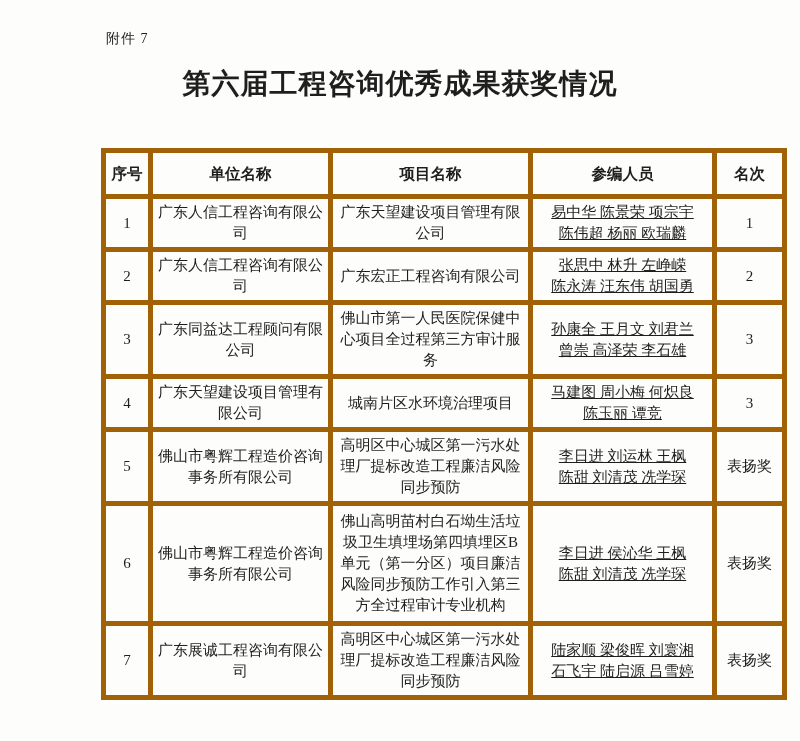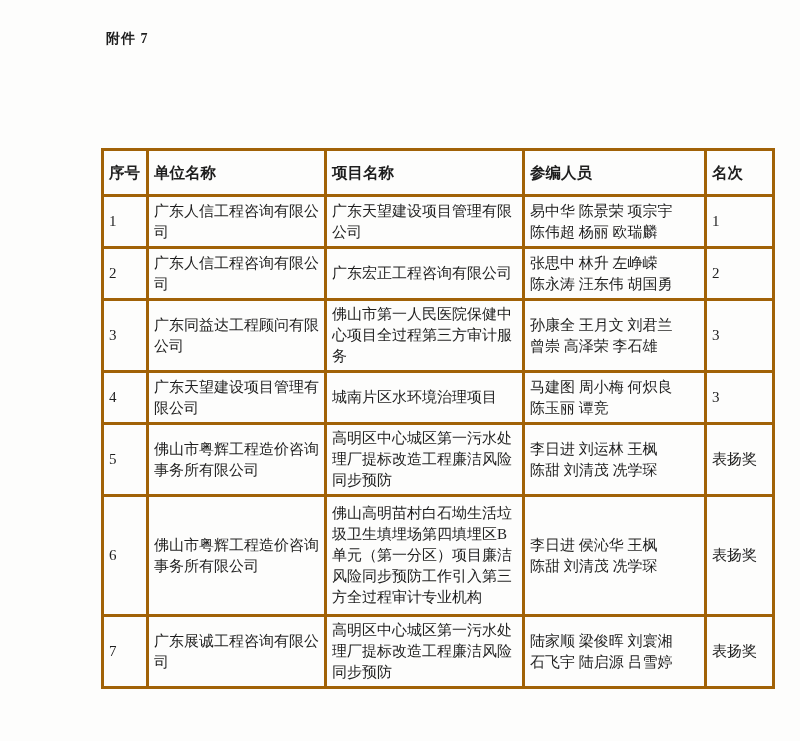--- a/index.html
+++ b/index.html
@@ -12,21 +12,21 @@
     position: relative;
     background: #fdfdfc;
     color: #1e1e1e;
     font-family: "Liberation Serif", "DejaVu Serif", serif;
   }
   .attachment-label {
     position: absolute;
     left: 106px;
     top: 30px;
     font-size: 14px;
-    font-weight: bold;
+    font-weight: normal;
     letter-spacing: 1px;
   }
   .doc-title {
     position: absolute;
     top: 64px;
     left: 0;
     width: 800px;
     text-align: center;
     font-weight: bold;
     font-size: 28px;
@@ -36,22 +36,22 @@
   table.award-table {
     position: absolute;
     left: 101px;
     top: 148px;
     width: 606px;
     border-collapse: collapse;
     table-layout: fixed;
   }
   table.award-table th,
   table.award-table td {
-    border: 3px solid #a16207;
-    text-align: left;
+    border: 5px solid #a16207;
+    text-align: center;
     vertical-align: middle;
     font-size: 15px;
     line-height: 21px;
     padding: 3px 5px;
     overflow: hidden;
   }
   table.award-table {
     border: 1.5px solid #333;
   }
   th.h-no, td.c-no { width: 32px; padding: 3px 2px; }
@@ -64,28 +64,29 @@
     font-size: 15.5px;
   }
   tr.hdr { height: 46px; }
   tr.row-1 { height: 52px; }
   tr.row-2 { height: 52px; }
   tr.row-3 { height: 64px; }
   tr.row-4 { height: 52px; }
   tr.row-5 { height: 66px; }
   tr.row-6 { height: 120px; }
   tr.row-7 { height: 64px; }
-  .members-line { white-space: nowrap; }
+  .members-line { white-space: nowrap; text-decoration: underline; }
 </style>
 </head>
 <body>
 
 <div class="attachment-label">附件 7</div>
 
 <div class="doc-title">
+  <div>第六届工程咨询优秀成果获奖情况</div>
 </div>
 
 <table class="award-table">
   <thead>
     <tr class="hdr">
       <th class="h-no">序号</th>
       <th class="h-unit">单位名称</th>
       <th class="h-project">项目名称</th>
       <th class="h-members">参编人员</th>
       <th class="h-rank">名次</th>

